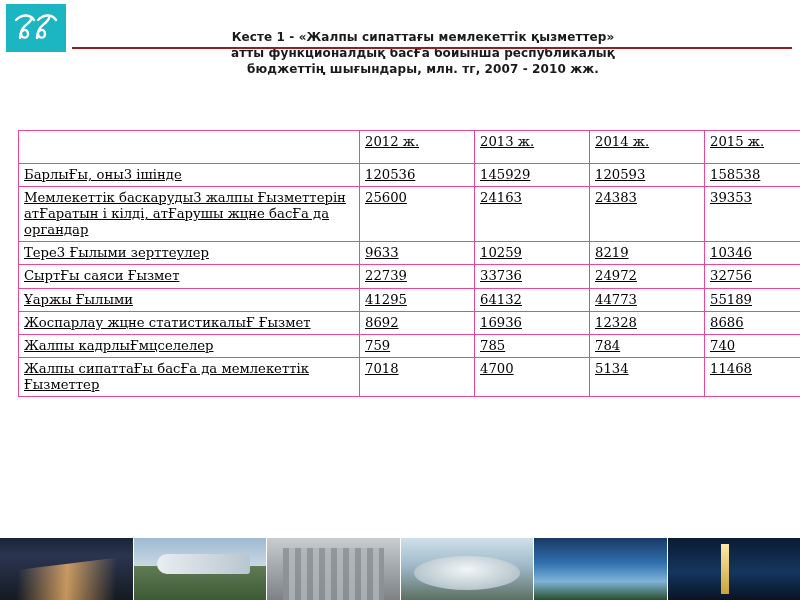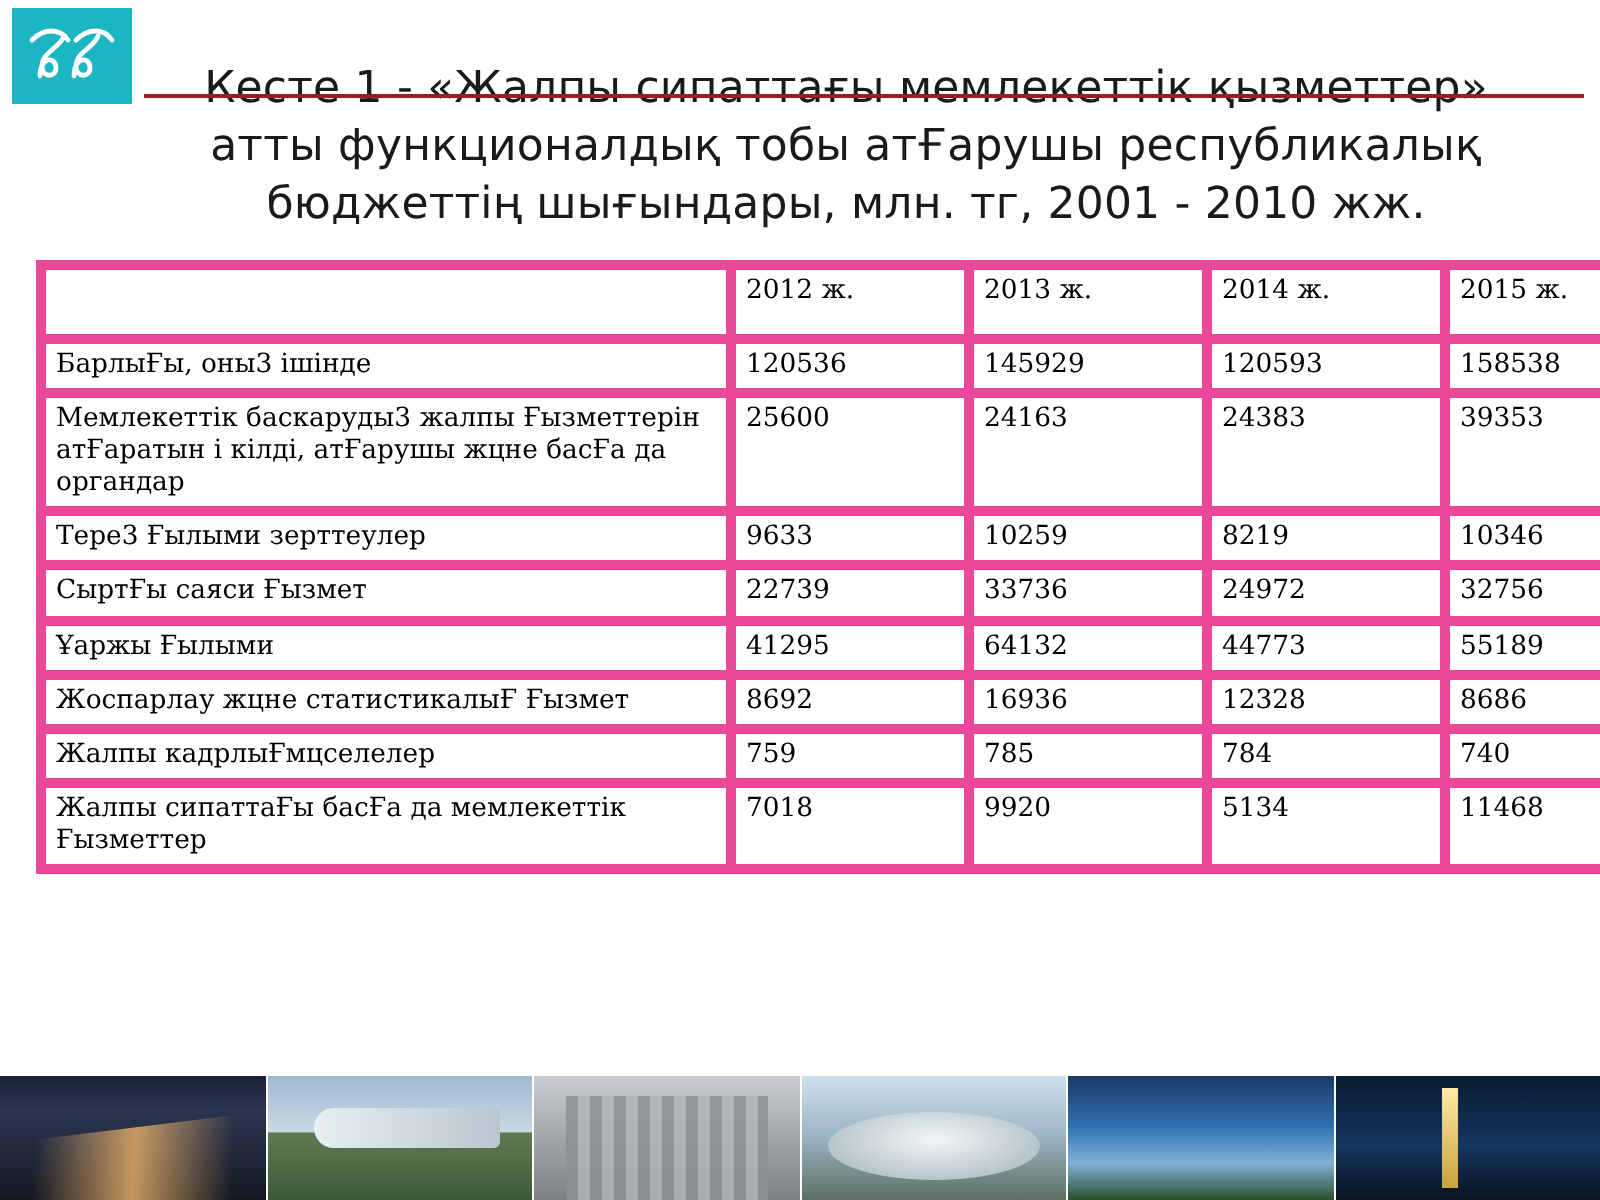--- a/index.html
+++ b/index.html
@@ -34,22 +34,22 @@
   .logo svg { display: block; }
 
   .title-block {
     padding-top: 30px;
     padding-left: 70px;
     padding-right: 24px;
     text-align: center;
   }
   .title-line {
     font-family: "DejaVu Sans", sans-serif;
-    font-size: 22px;
-    font-weight: normal;
+    font-size: 12px;
+    font-weight: bold;
     color: #1a1a1a;
     line-height: 1.32;
     letter-spacing: 0.1px;
   }
   .header-rule {
     position: absolute;
     left: 72px;
     right: 8px;
     top: 47px;
     height: 2px;
@@ -60,26 +60,27 @@
   .table-wrap {
     margin: 10px 18px 0 18px;
   }
   table.data-table {
     border-collapse: collapse;
     width: 746px;
     table-layout: fixed;
     font-family: "DejaVu Serif", serif;
   }
   table.data-table td {
-    border: 5px solid #ec4899;
+    border: 1px solid #ec4899;
     font-size: 13.2px;
     color: #000000;
     padding: 3px 5px 3px 5px;
     vertical-align: top;
     line-height: 1.22;
+    text-decoration: underline;
   }
   td.label-cell {
     width: 330px;
   }
   td.num-cell {
     width: 104px;
   }
   td.head-cell {
     vertical-align: middle;
   }
@@ -195,22 +196,22 @@
         <path d="M10 30 C10 20, 18 20, 18 26 C18 31, 11 31, 11 25 C11 18, 20 16, 22 10"></path>
         <path d="M27 30 C27 20, 35 20, 35 26 C35 31, 28 31, 28 25 C28 18, 37 16, 39 10"></path>
         <path d="M6 12 C12 6, 20 6, 24 12"></path>
         <path d="M28 12 C34 6, 42 6, 46 12"></path>
       </g>
     </svg>
   </div>
   <div class="header-rule"></div>
   <div class="title-block">
     <div class="title-line">Кесте 1 - «Жалпы сипаттағы мемлекеттік қызметтер»</div>
-    <div class="title-line">атты функционалдық тобы атҒарушы республикалық</div>
-    <div class="title-line">бюджеттің шығындары, млн. тг, 2001 - 2010 жж.</div>
+    <div class="title-line">атты функционалдық басҒа бойынша республикалық</div>
+    <div class="title-line">бюджеттің шығындары, млн. тг, 2007 - 2010 жж.</div>
   </div>
 </div>
 
 <div class="table-wrap">
   <table class="data-table">
     <tbody>
       <tr class="head-row">
         <td class="label-cell head-cell"></td>
         <td class="num-cell head-cell">2012 ж.</td>
         <td class="num-cell head-cell">2013 ж.</td>
@@ -270,21 +271,21 @@
         <td class="label-cell">Жалпы кадрлыҒмцселелер</td>
         <td class="num-cell">759</td>
         <td class="num-cell">785</td>
         <td class="num-cell">784</td>
         <td class="num-cell">740</td>
       </tr>
 
       <tr>
         <td class="label-cell">Жалпы сипаттаҒы басҒа да мемлекеттік Ғызметтер</td>
         <td class="num-cell">7018</td>
-        <td class="num-cell">9920</td>
+        <td class="num-cell">4700</td>
         <td class="num-cell">5134</td>
         <td class="num-cell">11468</td>
       </tr>
     </tbody>
   </table>
 </div>
 
 <div class="footer-strip">
   <div class="photo p-road"></div>
   <div class="photo p-train"></div>

